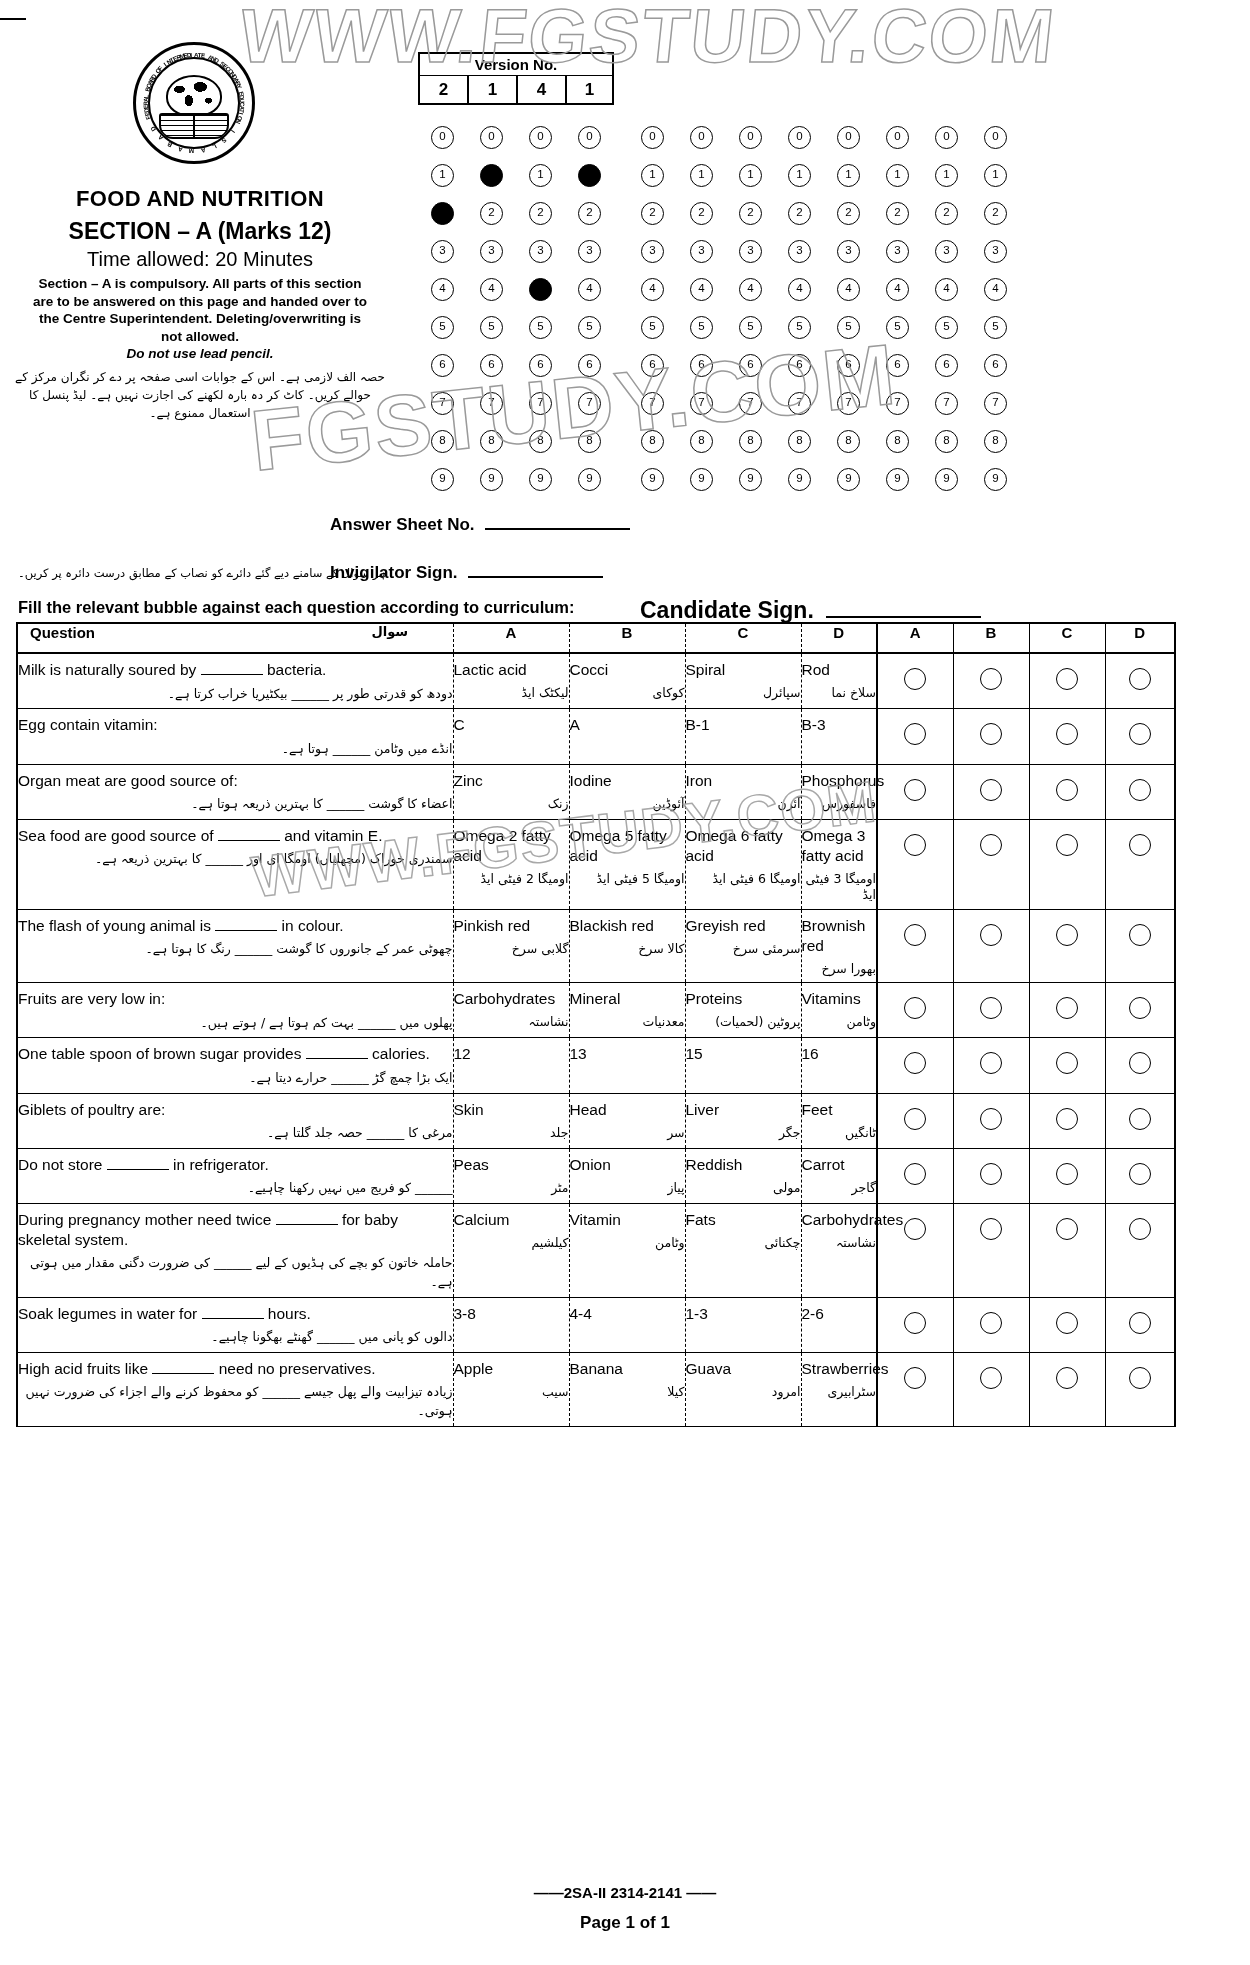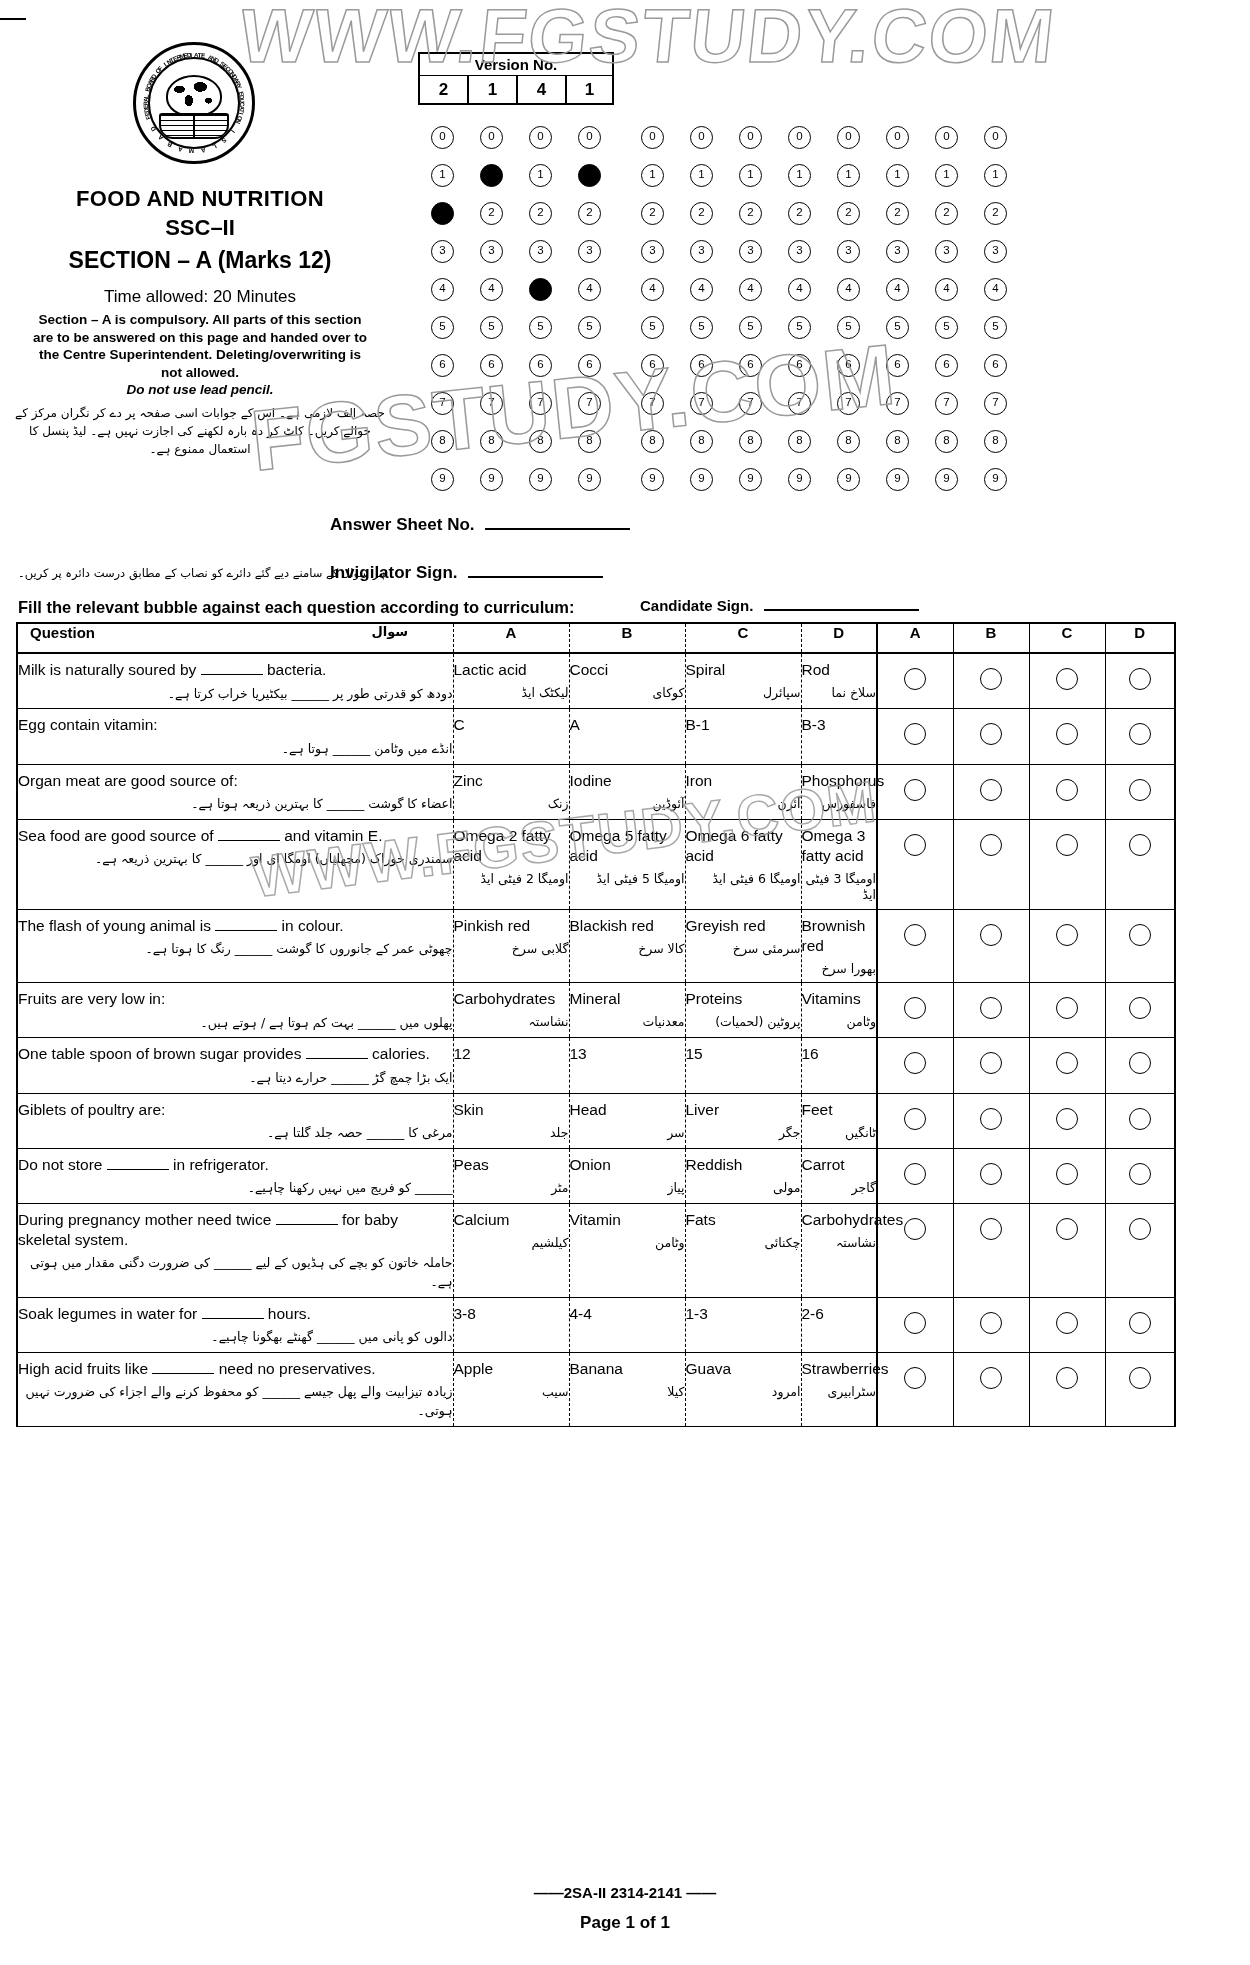--- a/index.html
+++ b/index.html
@@ -73,21 +73,21 @@
     white-space:nowrap;
   }
 
   .titleblock {
     position:absolute; left:0; top:186px; width:400px;
     text-align:center; z-index:3;
   }
   .t-main { font-size:22px; font-weight:bold; letter-spacing:.3px; }
   .t-sub  { font-size:22px; font-weight:bold; margin-top:3px; }
   .t-sec  { font-size:23px; font-weight:bold; margin-top:6px; }
-  .t-time { font-size:17px; margin-top:13px; }
+  .t-time { font-size:20px; margin-top:3px; }
   .t-note { font-size:13.5px; font-weight:bold; line-height:1.30; margin-top:4px; padding:0 28px; }
   .t-ital { font-size:13.5px; font-style:italic; font-weight:bold; margin-top:1px; }
   .t-urdu { font-size:12px; line-height:1.5; margin-top:7px; direction:rtl; padding:0 10px;
             font-family:"DejaVu Sans", sans-serif; }
 
   
   .verbox { position:absolute; left:418px; top:52px; z-index:3; }
   .verbox .hdr {
     border:2px solid #000; border-bottom:1px solid #000;
     text-align:center; font-size:15px; font-weight:bold;
@@ -124,21 +124,21 @@
   #rollgrid { left:628px; top:118px; }
 
   
   .ansline { position:absolute; left:330px; top:515px; font-size:17px; font-weight:bold; z-index:6; }
   .ansline .ul { display:inline-block; width:145px; border-bottom:2px solid #000; margin-left:6px; height:14px; }
   .invline { position:absolute; left:330px; top:563px; font-size:17px; font-weight:bold; z-index:6; }
   .invline .ul { display:inline-block; width:135px; border-bottom:2px solid #000; margin-left:6px; height:14px; }
   .urdu-left { position:absolute; left:18px; top:566px; font-size:11.5px; direction:rtl;
                font-family:"DejaVu Sans", sans-serif; z-index:6; }
   .fillline { position:absolute; left:18px; top:598px; font-size:16.5px; font-weight:bold; z-index:6; }
-  .candline { position:absolute; left:640px; top:597px; font-size:15px; font-weight:bold; z-index:6; }
+  .candline { position:absolute; left:640px; top:597px; font-size:23px; font-weight:bold; z-index:6; }
   .candline .ul { display:inline-block; width:155px; border-bottom:2px solid #000; margin-left:6px; height:14px; }
 
   
   table.qt {
     position:absolute; left:16px; top:622px;
     width:1160px; border-collapse:collapse;
     table-layout:fixed;
     z-index:3; background:transparent;
   }
   table.qt td, table.qt th { vertical-align:top; padding:0; }
@@ -264,21 +264,20 @@
         <span style="transform: rotate(0deg) translate(0px, 52px) rotate(180deg);">M</span>
         <span style="transform: rotate(13.75deg) translate(0px, 52px) rotate(180deg);">A</span>
         <span style="transform: rotate(27.5deg) translate(0px, 52px) rotate(180deg);">B</span>
         <span style="transform: rotate(41.25deg) translate(0px, 52px) rotate(180deg);">A</span>
         <span style="transform: rotate(55deg) translate(0px, 52px) rotate(180deg);">D</span>
       </div>
   </div>
 
   <div class="titleblock">
     <div class="t-main">FOOD AND NUTRITION</div>
-    <div class="t-sub">SSC–II</div>
     <div class="t-sec">SECTION – A (Marks 12)</div>
     <div class="t-time">Time allowed: 20 Minutes</div>
     <div class="t-note">Section – A is compulsory. All parts of this section are to be answered on this page and handed over to the Centre Superintendent. Deleting/overwriting is not allowed.</div>
     <div class="t-ital">Do not use lead pencil.</div>
     <div class="t-urdu">حصہ الف لازمی ہے۔ اس کے جوابات اسی صفحہ پر دے کر نگران مرکز کے حوالے کریں۔ کاٹ کر دہ بارہ لکھنے کی اجازت نہیں ہے۔ لیڈ پنسل کا استعمال ممنوع ہے۔</div>
   </div>
 
   <div class="verbox">
     <div class="hdr">Version No.</div>
     <div class="cells" id="version-cells">

